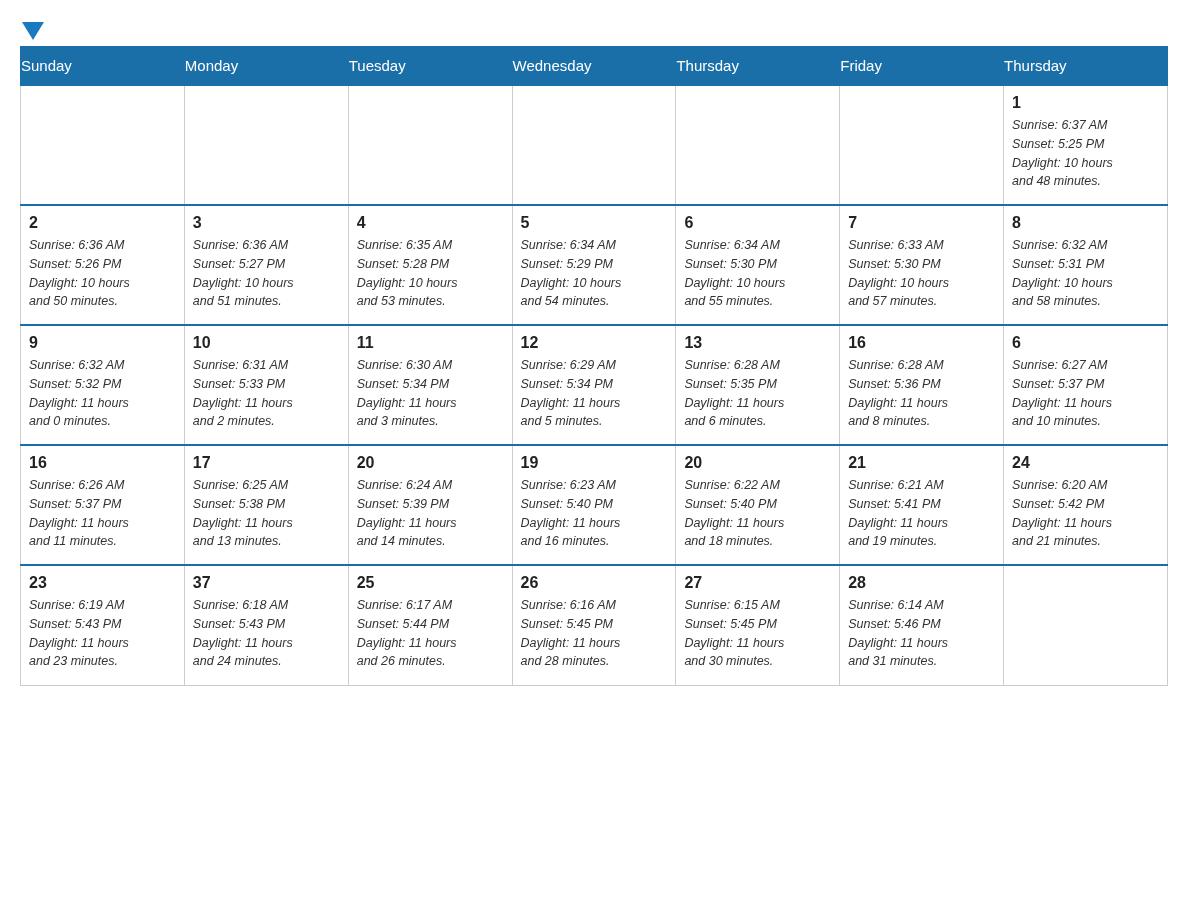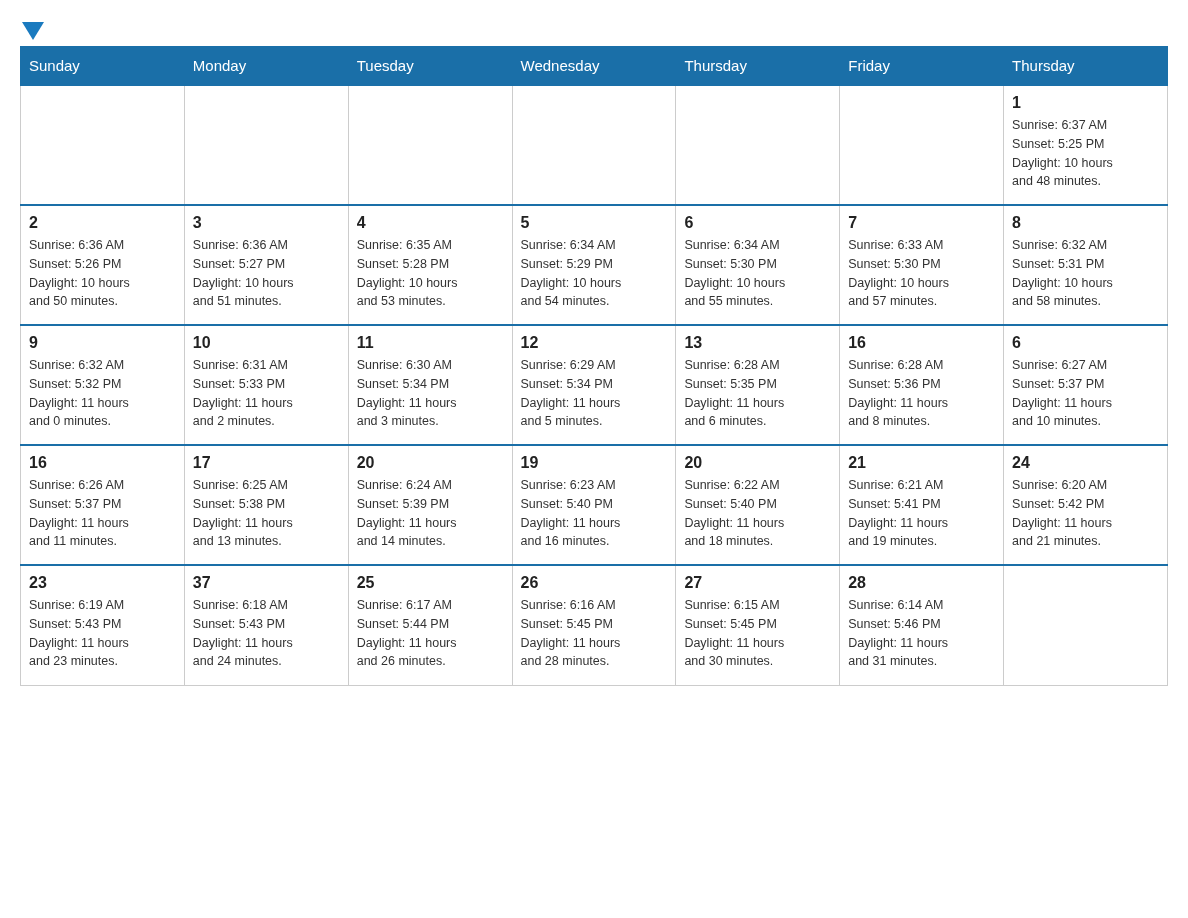--- a/index.html
+++ b/index.html
@@ -34,21 +34,21 @@
       color: #444;
     }
     .calendar {
       width: 100%;
       border-collapse: collapse;
       border: 1px solid #aaa;
     }
     .calendar th {
       background-color: #1a6fa8;
       color: #fff;
-      padding: 10px 8px;
+      padding: 10px 0;
       font-size: 15px;
       font-weight: normal;
       text-align: left;
       border: 1px solid #1a6fa8;
     }
     .calendar td {
       vertical-align: top;
       padding: 8px;
       border: 1px solid #ccc;
       width: calc(100% / 7);
@@ -59,20 +59,21 @@
     .day-number {
       font-size: 16px;
       font-weight: bold;
       color: #222;
       margin-bottom: 4px;
     }
     .day-info {
       font-size: 12.5px;
       color: #333;
       line-height: 1.5;
+      font-style: italic;
     }
     .empty-cell {
       background: #fff;
     }
     tr.week-row td {
       border-top: 2px solid #1a6fa8;
     }
     
     .logo-text-general {
       font-size: 26px;

